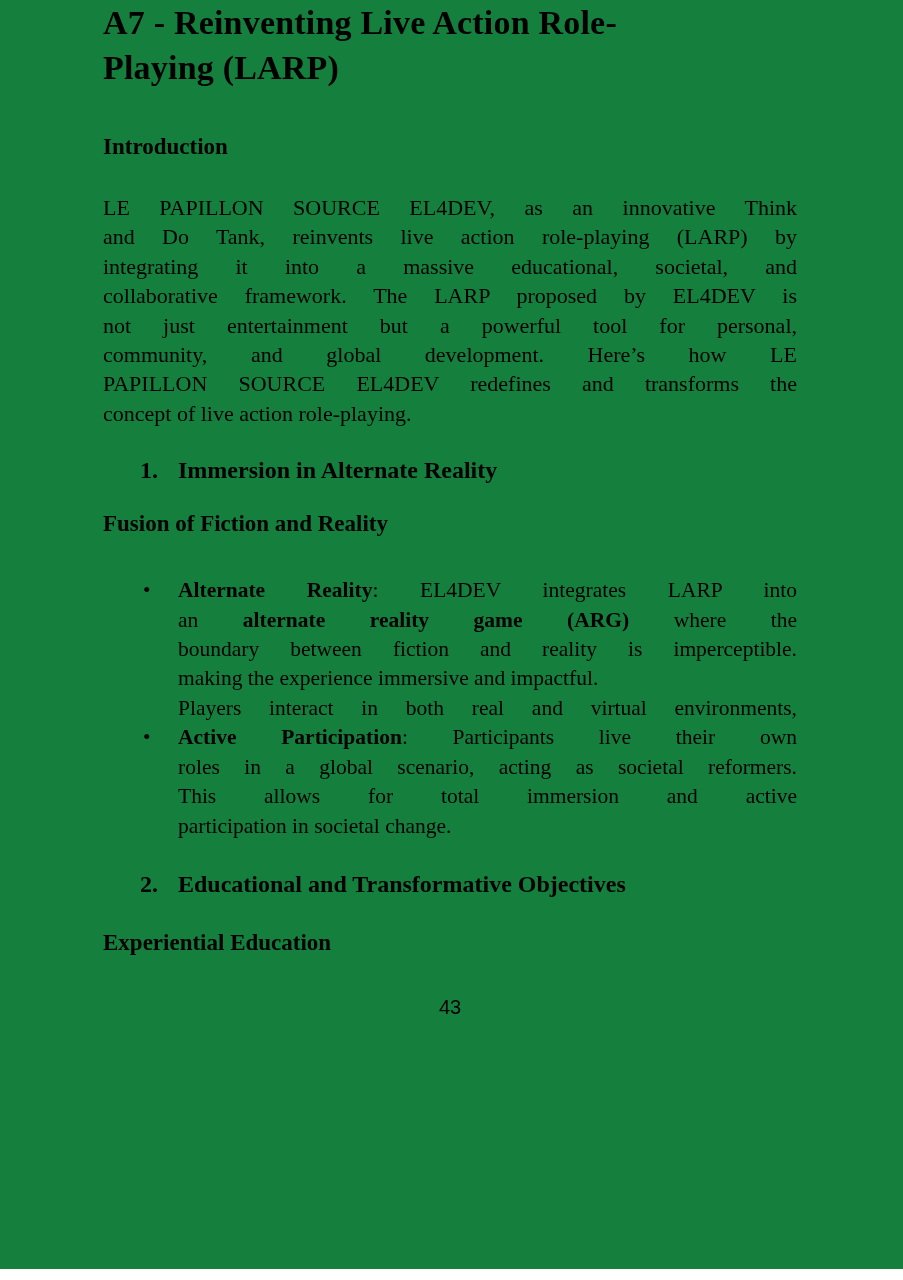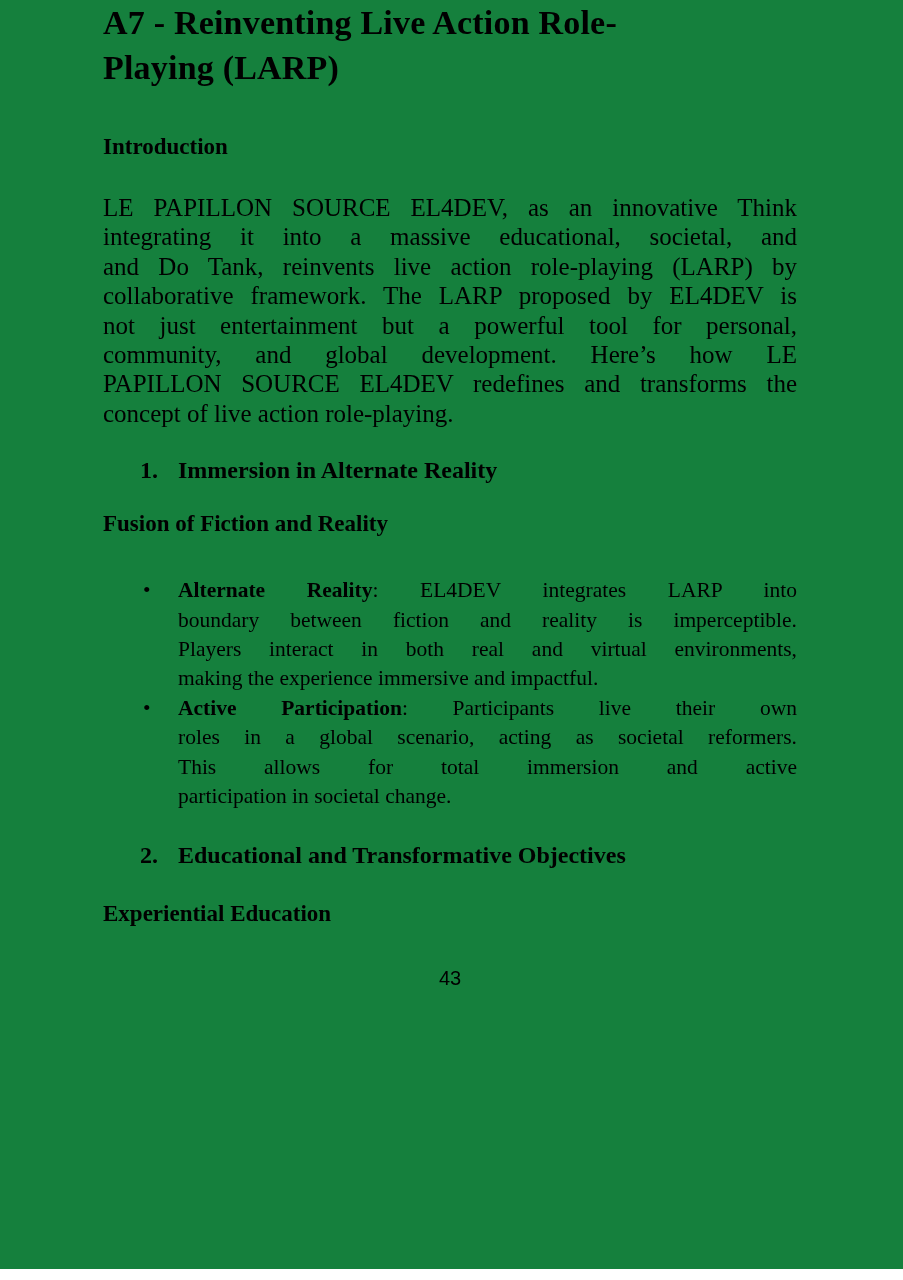--- a/index.html
+++ b/index.html
@@ -32,21 +32,21 @@
   }
   .numhead {
     position: relative;
     padding-left: 75px;
     font-size: 24px;
     line-height: 30px;
     font-weight: bold;
   }
   .numhead .num { position: absolute; left: 37px; top: 0; }
   .para {
-    font-size: 25px;
+    font-size: 22px;
     line-height: 29.4px;
   }
   .line { text-align: justify; text-align-last: justify; }
   .line.last { text-align: left; text-align-last: left; }
   .b { font-weight: bold; }
   .bullets { list-style: none; }
   .bullet {
     position: relative;
     padding-left: 75px;
     font-size: 21.5px;
@@ -78,44 +78,45 @@
 
     <h1 class="title">
       <div class="line last">A7 - Reinventing Live Action Role-</div>
       <div class="line last">Playing (LARP)</div>
     </h1>
 
     <h2 class="sidehead head-introduction">Introduction</h2>
 
     <div class="para para-intro">
         <div class="line"><span>LE PAPILLON SOURCE EL4DEV, as an innovative Think</span></div>
+        <div class="line"><span>and Do Tank, reinvents live action role-playing (LARP) by</span></div>
         <div class="line"><span>integrating it into a massive educational, societal, and</span></div>
-        <div class="line"><span>and Do Tank, reinvents live action role-playing (LARP) by</span></div>
         <div class="line"><span>collaborative framework. The LARP proposed by EL4DEV is</span></div>
         <div class="line"><span>not just entertainment but a powerful tool for personal,</span></div>
         <div class="line"><span>community, and global development. Here’s how LE</span></div>
         <div class="line"><span>PAPILLON SOURCE EL4DEV redefines and transforms the</span></div>
         <div class="line last"><span>concept of live action role-playing.</span></div>
       </div>
 
     <div class="numhead numhead-1">
       <span class="num">1.</span>
       <span>Immersion in Alternate Reality</span>
     </div>
 
     <h2 class="sidehead sidehead-fusion">Fusion of Fiction and Reality</h2>
 
     <ul class="bullets">
       <li class="bullet">
         <span class="marker">•</span>
         <div>
             <div class="line"><span class="b">Alternate Reality</span><span>: EL4DEV integrates LARP into</span></div>
+            <div class="line"><span>an </span><span class="b">alternate reality game (ARG)</span><span> where the</span></div>
             <div class="line"><span>boundary between fiction and reality is imperceptible.</span></div>
+            <div class="line last"><span>making the experience immersive and impactful.</span></div>
             <div class="line"><span>Players interact in both real and virtual environments,</span></div>
-            <div class="line last"><span>making the experience immersive and impactful.</span></div>
           </div>
       </li>
       <li class="bullet">
         <span class="marker">•</span>
         <div>
             <div class="line"><span class="b">Active Participation</span><span>: Participants live their own</span></div>
             <div class="line"><span>roles in a global scenario, acting as societal reformers.</span></div>
             <div class="line"><span>This allows for total immersion and active</span></div>
             <div class="line last"><span>participation in societal change.</span></div>
           </div>

